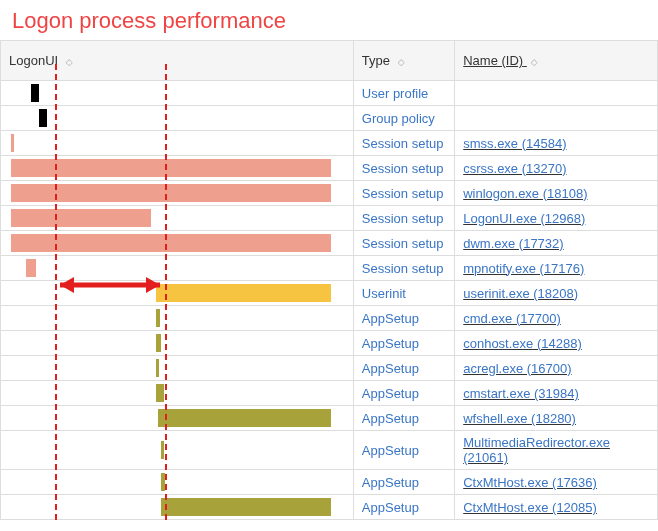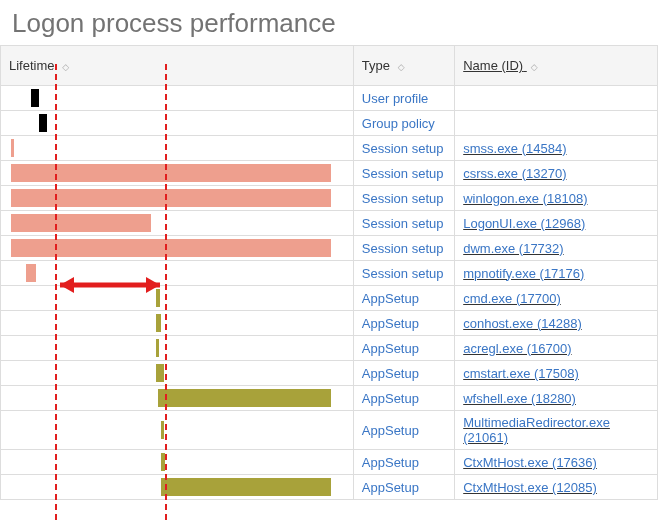--- a/index.html
+++ b/index.html
@@ -1,17 +1,17 @@
 <!DOCTYPE html>
 <html><head>
 <meta charset="utf-8">
 <style>
   * { box-sizing: border-box; margin: 0; padding: 0; }
   body { font-family: Arial, Helvetica, sans-serif; font-size: 13px; color: #333; width: 658px; background: #fff; }
-  .title { font-size: 26px; font-weight: 400; color: #737373; padding: 8px 12px 6px; }
+  .title { font-size: 22px; font-weight: 400; color: #ef4444; padding: 8px 12px 6px; }
   .table { width: 100%; border-collapse: collapse; }
   .table th { background: #f5f5f5; border: 1px solid #ddd; text-align: left; font-weight: 400; padding: 12px 8px; font-size: 13px; color: #333; }
   .table td { border: 1px solid #ddd; padding: 4px 8px; height: 24px; vertical-align: middle; }
   .sort-icon { display: inline-block; font-size: 9px; color: #aaa; margin-left: 4px; line-height: 1; }
   .lifetime-cell { width: 348px; position: relative; padding: 0 !important; }
   .lifetime-container { position: relative; height: 100%; }
   .bar { position: absolute; height: 18px; top: 3px; }
   .bar-black { background: #000; }
   .bar-salmon { background: #ee9f8e; }
   .bar-blue { background: #4a6fa5; }
@@ -26,21 +26,21 @@
 </style>
 </head>
 <body>
 
 <div class="title">Logon process performance</div>
 
 <table class="table">
   <thead>
     <tr>
       <th class="lifetime-cell">
-        <span style="padding-left:8px">Lifetime</span>
+        <span style="padding-left:8px">LogonUI</span>
         <span class="sort-icon">◇</span>
       </th>
       <th class="type-cell">
         <span>Type</span>
         <span class="sort-icon">◇</span>
       </th>
       <th class="name-cell">
         <span>Name (ID)</span>
         <span class="sort-icon">◇</span>
       </th>
@@ -115,20 +115,29 @@
           <div class="lifetime-container" style="height: 24px;">
             <div class="bar bar-salmon" style="left: 25px; width: 10px;"></div>
           </div>
         </td>
         <td class="type-cell"><span class="link">Session setup</span></td>
         <td class="name-cell"><span class="link">mpnotify.exe (17176)</span></td>
       </tr>
       <tr>
         <td class="lifetime-cell">
           <div class="lifetime-container" style="height: 24px;">
+            <div class="bar bar-gold" style="left: 155px; width: 175px;"></div>
+          </div>
+        </td>
+        <td class="type-cell"><span class="link">Userinit</span></td>
+        <td class="name-cell"><span class="link">userinit.exe (18208)</span></td>
+      </tr>
+      <tr>
+        <td class="lifetime-cell">
+          <div class="lifetime-container" style="height: 24px;">
             <div class="bar bar-olive" style="left: 155px; width: 4px;"></div>
           </div>
         </td>
         <td class="type-cell"><span class="link">AppSetup</span></td>
         <td class="name-cell"><span class="link">cmd.exe (17700)</span></td>
       </tr>
       <tr>
         <td class="lifetime-cell">
           <div class="lifetime-container" style="height: 24px;">
             <div class="bar bar-olive" style="left: 155px; width: 5px;"></div>
@@ -146,21 +155,21 @@
         <td class="type-cell"><span class="link">AppSetup</span></td>
         <td class="name-cell"><span class="link">acregl.exe (16700)</span></td>
       </tr>
       <tr>
         <td class="lifetime-cell">
           <div class="lifetime-container" style="height: 24px;">
             <div class="bar bar-olive" style="left: 155px; width: 8px;"></div>
           </div>
         </td>
         <td class="type-cell"><span class="link">AppSetup</span></td>
-        <td class="name-cell"><span class="link">cmstart.exe (17508)</span></td>
+        <td class="name-cell"><span class="link">cmstart.exe (31984)</span></td>
       </tr>
       <tr>
         <td class="lifetime-cell">
           <div class="lifetime-container" style="height: 24px;">
             <div class="bar bar-olive" style="left: 157px; width: 173px;"></div>
           </div>
         </td>
         <td class="type-cell"><span class="link">AppSetup</span></td>
         <td class="name-cell"><span class="link">wfshell.exe (18280)</span></td>
       </tr>

